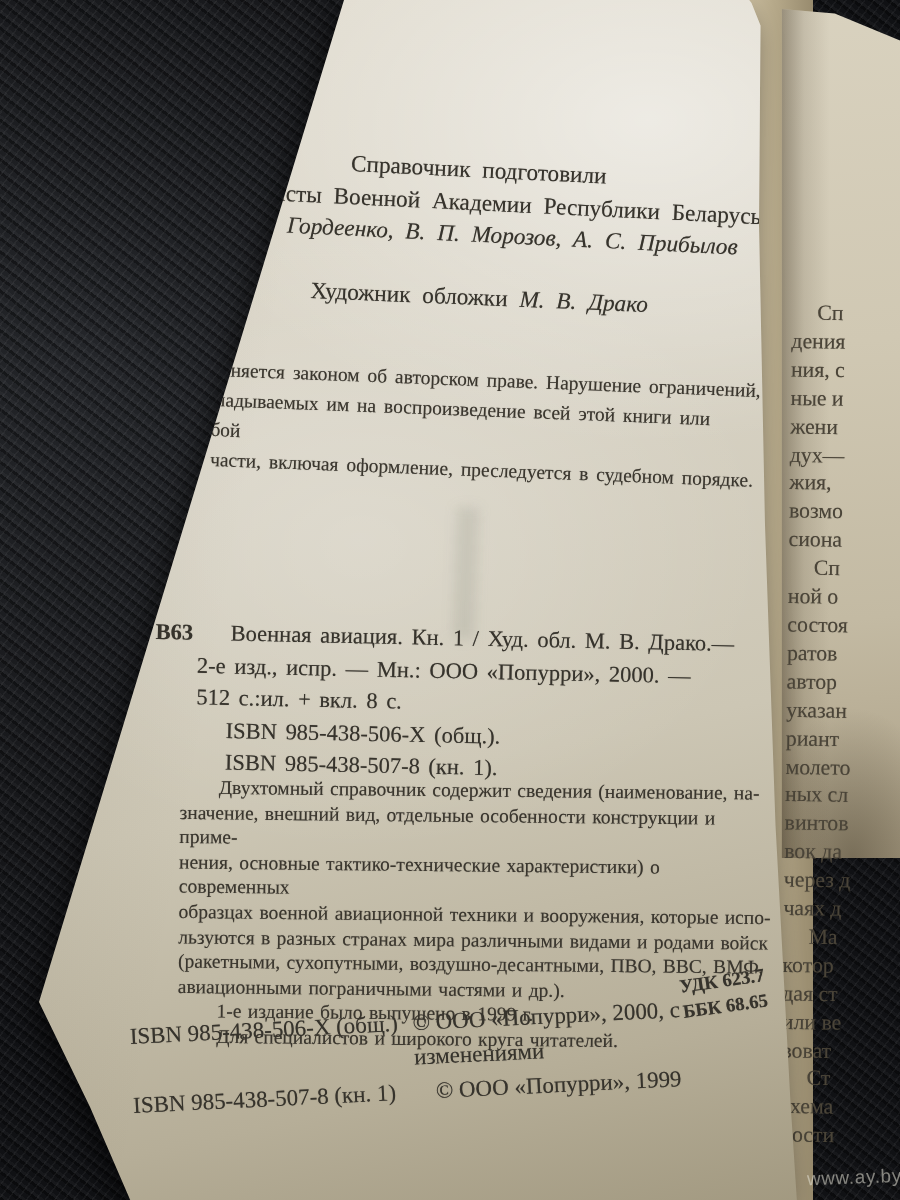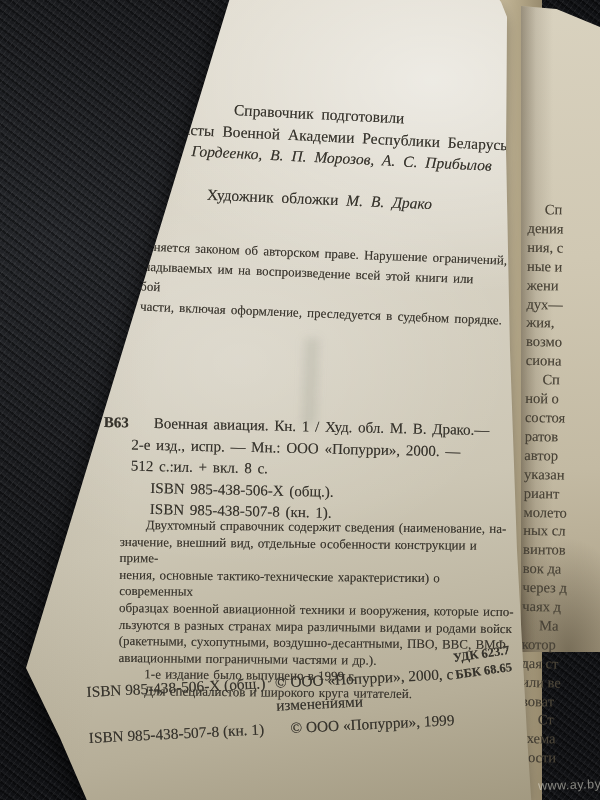--- a/index.html
+++ b/index.html
@@ -10,21 +10,21 @@
       repeating-linear-gradient(37deg, rgba(0,0,0,0.35) 0 2px, rgba(255,255,255,0.03) 2px 4px, rgba(0,0,0,0) 4px 7px),
       radial-gradient(80% 60% at 10% 30%, #24262a 0%, #17181b 60%, #101114 100%);
   }
   
   .teal{position:absolute;left:508px;top:-2px;width:30px;height:15px;background:#2fa193;transform:rotate(7deg);z-index:1;}
   
   .edge{position:absolute;left:494px;top:-4px;width:48px;height:810px;z-index:2;
     background:linear-gradient(90deg,#cfc2a4 0%,#b7aa8b 45%,#988b6e 100%);
     border-radius:10px 0 0 0;}
   
-  .rpage{position:absolute;left:521px;top:0;width:79px;height:652px;z-index:3;
+  .rpage{position:absolute;left:521px;top:0;width:79px;height:572px;z-index:3;
     clip-path:polygon(0 6px,45% 9px,100% 27px,100% 770px,60% 789px,0 779px);
     background:
       linear-gradient(90deg, rgba(74,62,42,0.45) 0px, rgba(74,62,42,0.14) 15px, rgba(0,0,0,0) 32px),
       radial-gradient(120% 25% at 60% 100%, rgba(58,50,34,0.45), rgba(0,0,0,0) 70%),
       linear-gradient(175deg,#d9d2bf 0%,#d0c8b3 40%,#c3baa3 72%,#ab9f85 100%);}
   .frags{position:absolute;left:7px;top:200px;width:100px;font-size:14.5px;line-height:18.9px;
     color:#4a4438;transform:rotate(0.8deg);transform-origin:top left;white-space:nowrap;
     text-shadow:0 0 0.5px rgba(74,68,56,0.5);}
   .frag.ind{padding-left:17px;}
   

